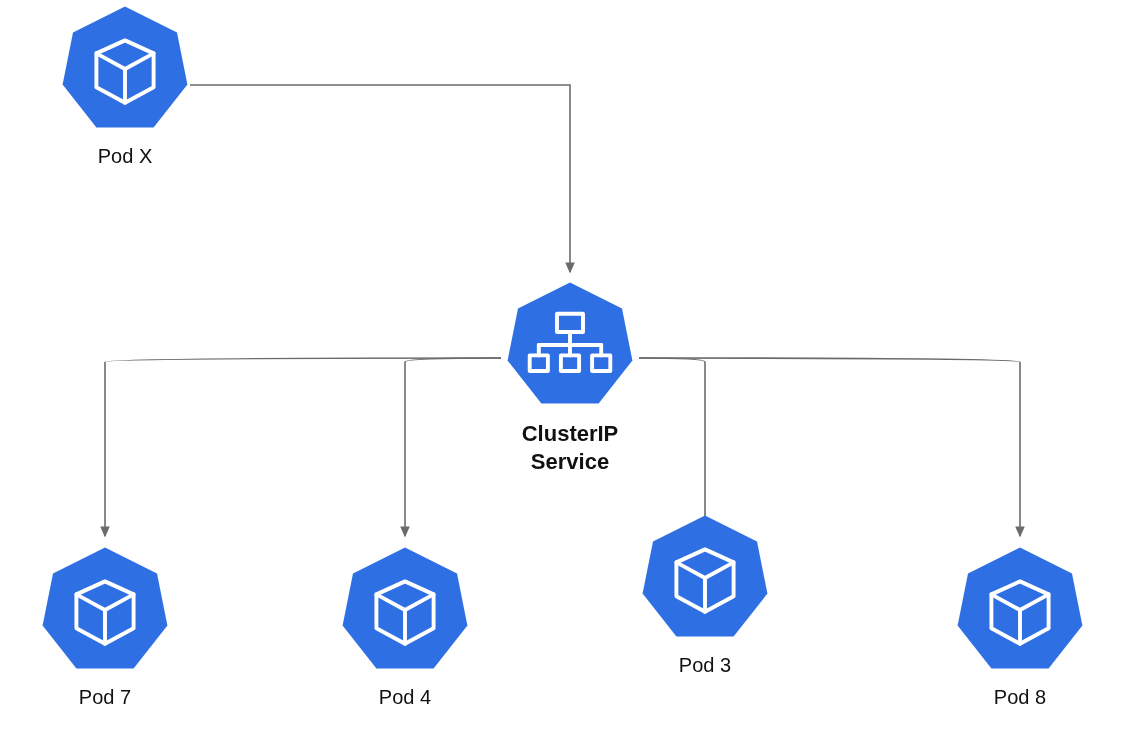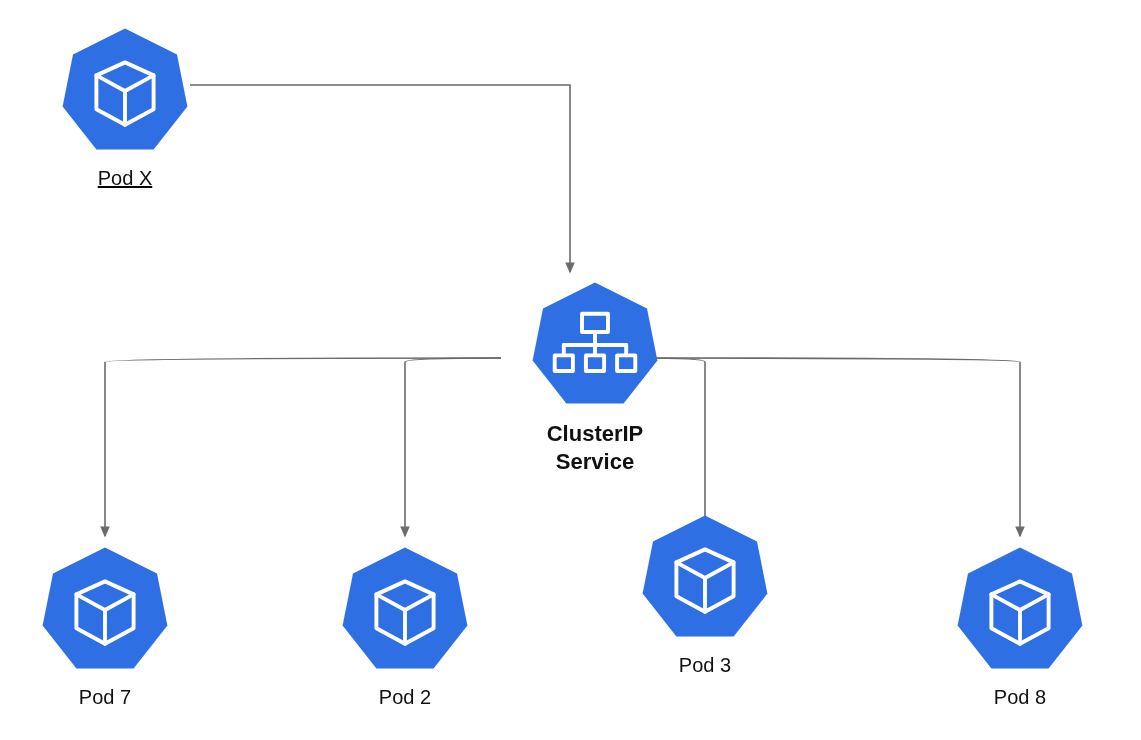--- a/index.html
+++ b/index.html
@@ -44,34 +44,34 @@
     </marker>
   </defs>
 
 <path d="M190 85 H570 V272" fill="none" stroke="#6b6b6b" stroke-width="1.6" marker-end="url(#arrowhead)"></path>
     <path d="M501 358 Q105 358 105 362 V536" fill="none" stroke="#6b6b6b" stroke-width="1.6" marker-end="url(#arrowhead)"></path>
     <path d="M501 358 Q405 358 405 362 V536" fill="none" stroke="#6b6b6b" stroke-width="1.6" marker-end="url(#arrowhead)"></path>
     <path d="M639 358 Q705 358 705 362 V536" fill="none" stroke="#6b6b6b" stroke-width="1.6" marker-end="url(#arrowhead)"></path>
     <path d="M639 358 Q1020 358 1020 362 V536" fill="none" stroke="#6b6b6b" stroke-width="1.6" marker-end="url(#arrowhead)"></path>
   </svg>
 
-<div class="node" style="left:60px; top:26px;text-decoration:underline;">
+<div class="node" style="left:60px; top:4px;">
   <svg width="130" height="130" viewBox="0 0 100 100">
     <polygon points="50,2 90,22 98,62 72,95 28,95 2,62 10,22" fill="#2f6fe4"></polygon>
 
     <g stroke="#ffffff" stroke-width="3" fill="none" stroke-linejoin="round" stroke-linecap="round">
       <polygon points="50,28 72,38 72,64 50,76 28,64 28,38"></polygon>
       <polyline points="28,38 50,50 72,38"></polyline>
       <line x1="50" y1="50" x2="50" y2="76"></line>
     </g>
   </svg>
   <div class="label">Pod X</div>
 </div>
 
-<div class="node" style="left:530px; top:280px;">
+<div class="node" style="left:505px; top:280px;">
   <svg width="130" height="130" viewBox="0 0 100 100">
     <polygon points="50,2 90,22 98,62 72,95 28,95 2,62 10,22" fill="#2f6fe4"></polygon>
 
     <g fill="#ffffff" stroke="#ffffff" stroke-width="3" stroke-linejoin="round">
       <rect x="40" y="26" width="20" height="14" fill="none"></rect>
       <line x1="50" y1="40" x2="50" y2="50" stroke-linecap="round"></line>
       <line x1="26" y1="50" x2="74" y2="50" stroke-linecap="round"></line>
       <line x1="26" y1="50" x2="26" y2="58" stroke-linecap="round"></line>
       <line x1="50" y1="50" x2="50" y2="58" stroke-linecap="round"></line>
       <line x1="74" y1="50" x2="74" y2="58" stroke-linecap="round"></line>
@@ -98,21 +98,21 @@
 
 <div class="node" style="left:340px; top:545px;">
   <svg width="130" height="130" viewBox="0 0 100 100">
     <polygon points="50,2 90,22 98,62 72,95 28,95 2,62 10,22" fill="#2f6fe4"></polygon>
     <g stroke="#ffffff" stroke-width="3" fill="none" stroke-linejoin="round" stroke-linecap="round">
       <polygon points="50,28 72,38 72,64 50,76 28,64 28,38"></polygon>
       <polyline points="28,38 50,50 72,38"></polyline>
       <line x1="50" y1="50" x2="50" y2="76"></line>
     </g>
   </svg>
-  <div class="label">Pod 2</div>
+  <div class="label">Pod 4</div>
 </div>
 
 <div class="node" style="left:640px; top:513px;">
   <svg width="130" height="130" viewBox="0 0 100 100">
     <polygon points="50,2 90,22 98,62 72,95 28,95 2,62 10,22" fill="#2f6fe4"></polygon>
     <g stroke="#ffffff" stroke-width="3" fill="none" stroke-linejoin="round" stroke-linecap="round">
       <polygon points="50,28 72,38 72,64 50,76 28,64 28,38"></polygon>
       <polyline points="28,38 50,50 72,38"></polyline>
       <line x1="50" y1="50" x2="50" y2="76"></line>
     </g>

